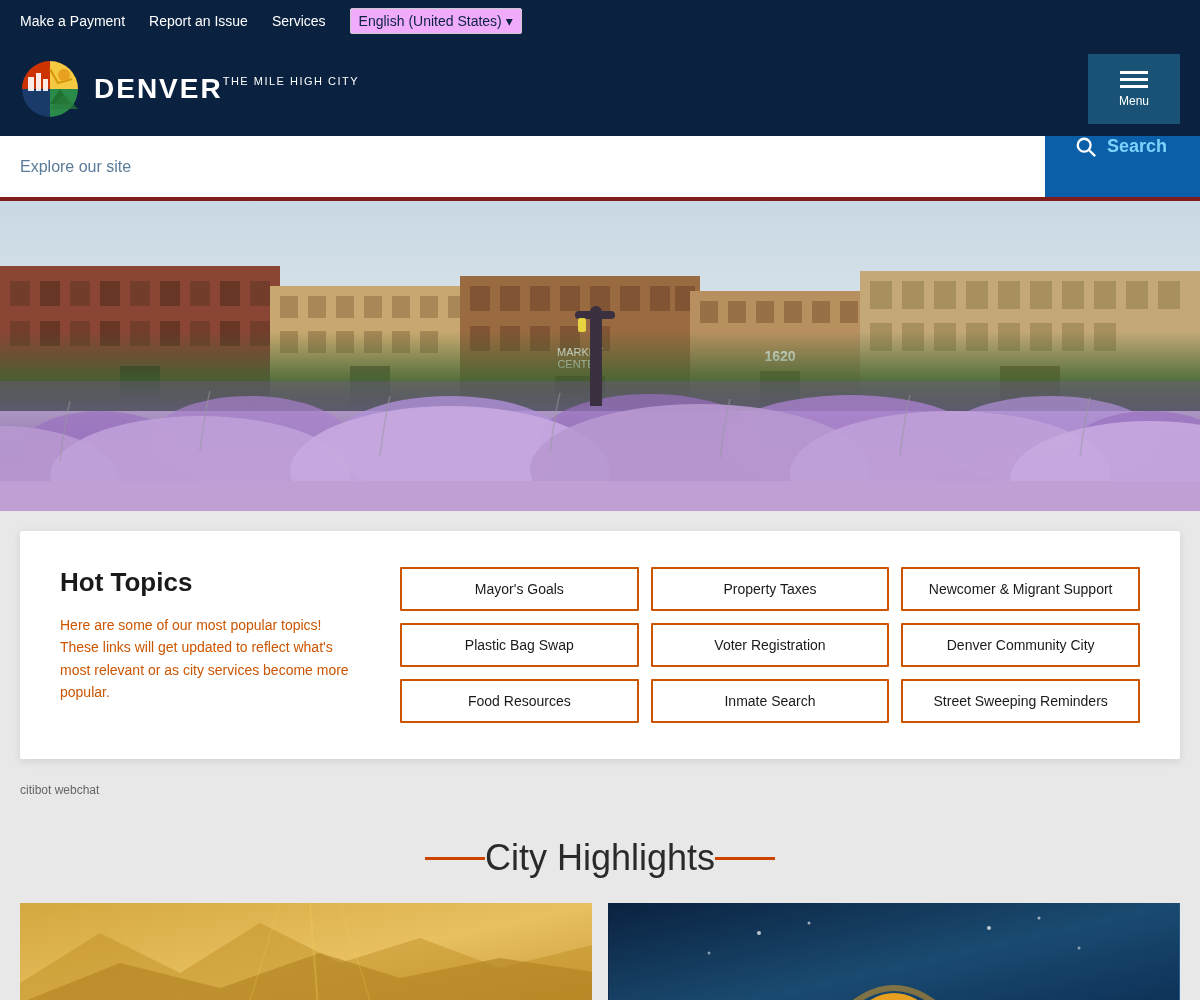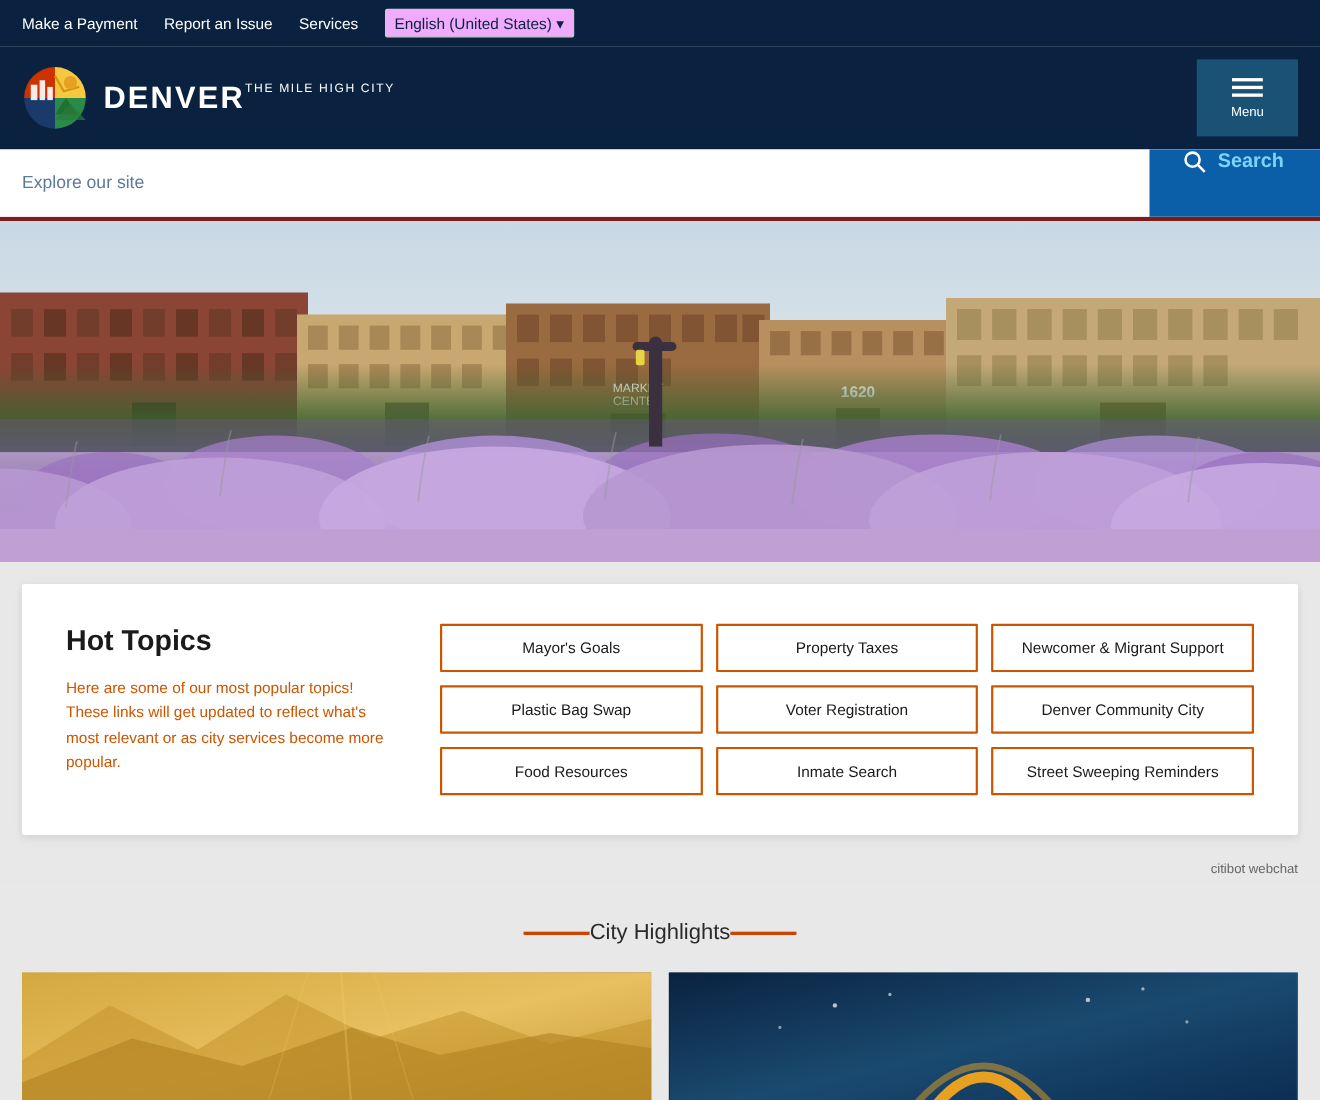--- a/index.html
+++ b/index.html
@@ -250,33 +250,33 @@
       cursor: pointer;
       text-align: center;
       border-radius: 1px;
       transition: background 0.2s;
     }
 
     
     .citibot-area {
       background: #e8e8e8;
       padding: 4px 20px 10px;
-      text-align: right;
+      text-align: left;
       font-size: 12px;
       color: #666;
     }
 
     
     .city-highlights {
       background: #e8e8e8;
       padding: 30px 20px 0;
     }
     .section-title {
       text-align: center;
-      font-size: 20px;
+      font-size: 36px;
       color: #2a2a2a;
       display: flex;
       align-items: center;
       justify-content: center;
       gap: 0;
       margin-bottom: 24px;
     }
     .title-line {
       display: inline-block;
       width: 60px;

